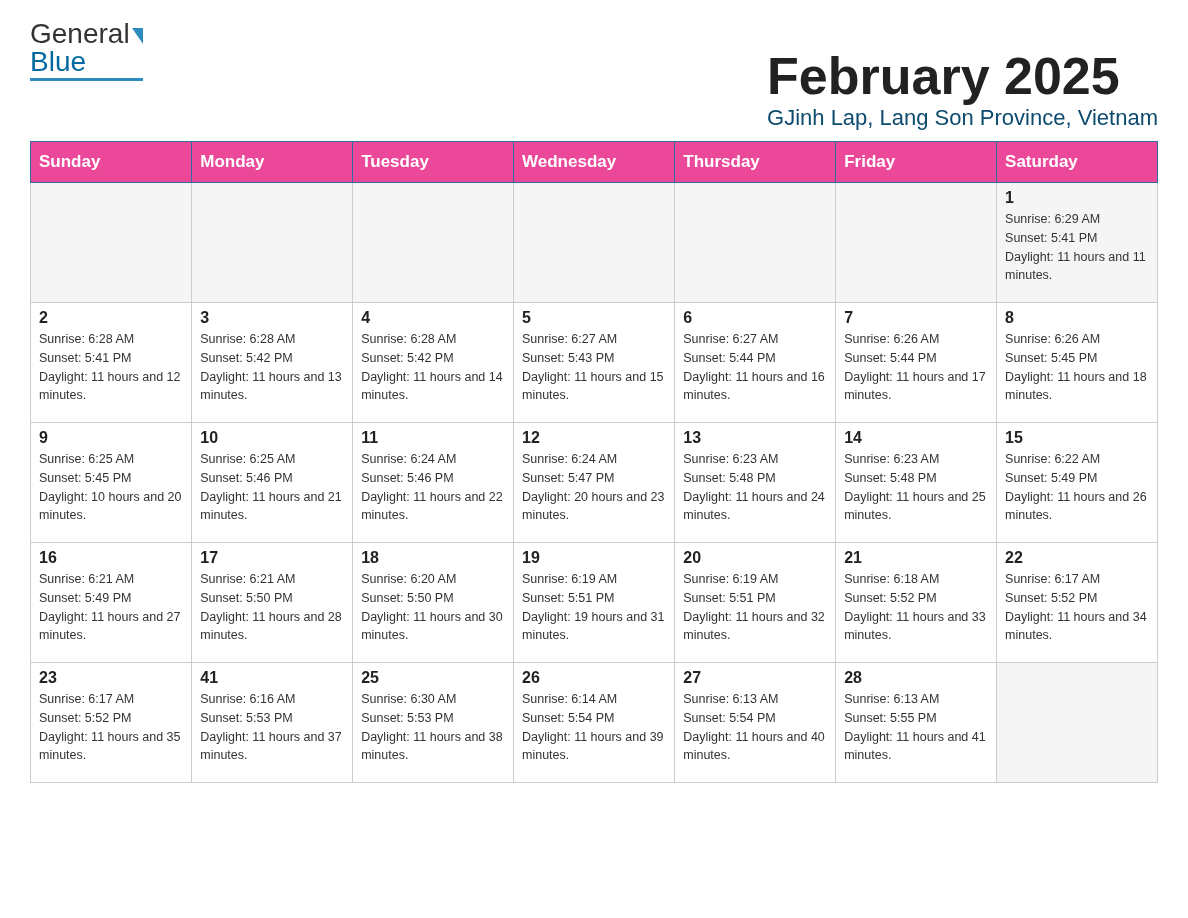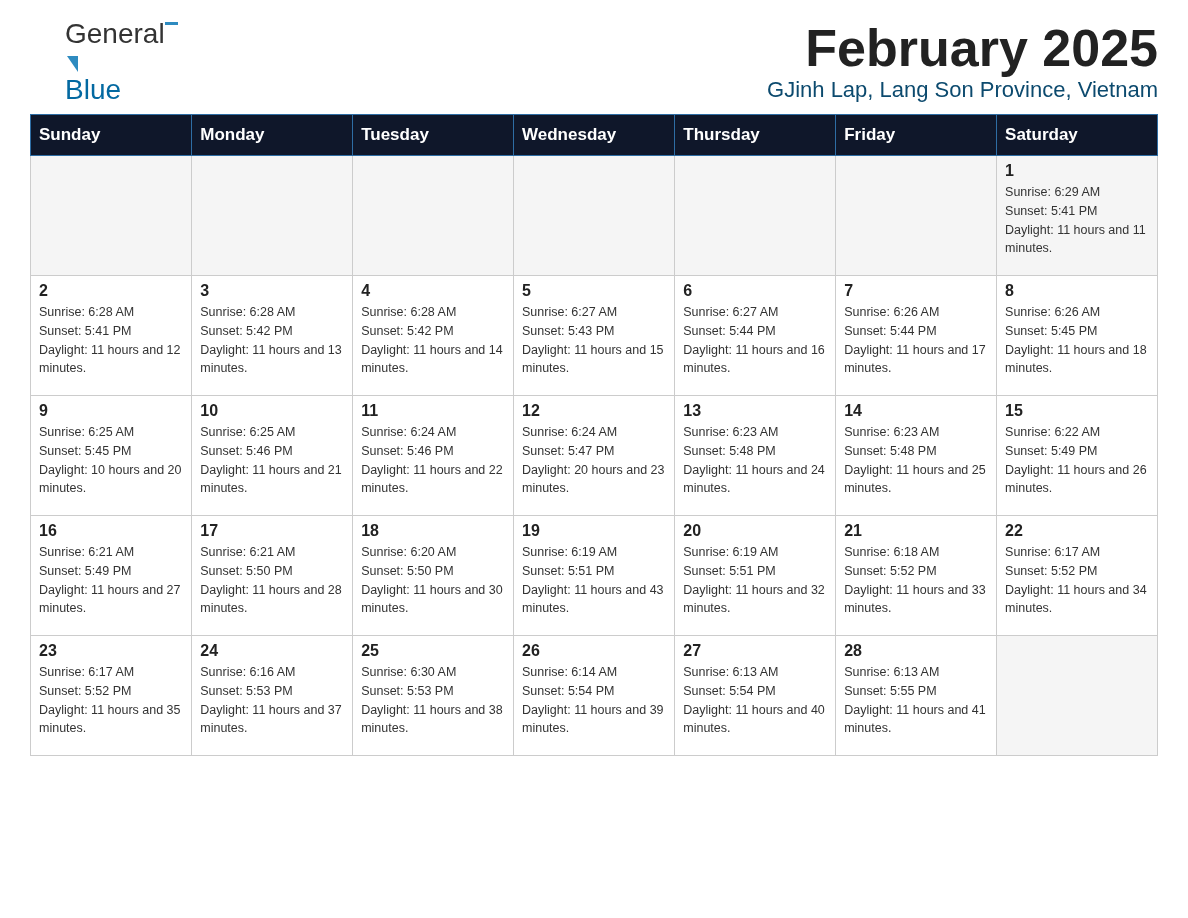--- a/index.html
+++ b/index.html
@@ -11,60 +11,60 @@
       min-height: 918px;
     }
     .header {
       display: flex;
       justify-content: space-between;
       align-items: flex-start;
       margin-bottom: 10px;
     }
     .logo {
       display: flex;
-      flex-direction: row;
+      flex-direction: column;
       align-items: flex-start;
-      margin-left: 35px;
     }
     .logo-text {
       font-size: 28px;
       font-weight: normal;
       color: #333;
       line-height: 1;
     }
     .logo-text span.blue {
       color: #0369a1;
     }
     .logo-line {
       width: 100%;
       height: 3px;
       background: #2e8bc0;
       margin-top: 2px;
     }
     .title-section {
-      text-align: right;
+      text-align: left;
+      margin-top: 28px;
     }
     .title-section h1 {
       font-size: 52px;
       font-weight: bold;
       color: #222;
       line-height: 1.1;
     }
     .title-section h2 {
       font-size: 22px;
       font-weight: normal;
       color: #0c4a6e;
     }
     .calendar {
       width: 100%;
       border-collapse: collapse;
       margin-top: 10px;
     }
     .calendar thead tr th {
-      background: #0f172a;
+      background: #ec4899;
       color: #fff;
       font-size: 17px;
       font-weight: bold;
       padding: 10px 8px;
       text-align: left;
       border: 1px solid #2e6da4;
     }
     .calendar tbody tr td {
       vertical-align: top;
       border: 1px solid #ccc;
@@ -245,21 +245,21 @@
         <td>
           <span class="day-number">18</span>
           <div class="day-info">Sunrise: 6:20 AM</div>
           <div class="day-info">Sunset: 5:50 PM</div>
           <div class="day-info">Daylight: 11 hours and 30 minutes.</div>
         </td>
         <td>
           <span class="day-number">19</span>
           <div class="day-info">Sunrise: 6:19 AM</div>
           <div class="day-info">Sunset: 5:51 PM</div>
-          <div class="day-info">Daylight: 11 hours and 43 minutes.</div>
+          <div class="day-info">Daylight: 19 hours and 31 minutes.</div>
         </td>
         <td>
           <span class="day-number">20</span>
           <div class="day-info">Sunrise: 6:19 AM</div>
           <div class="day-info">Sunset: 5:51 PM</div>
           <div class="day-info">Daylight: 11 hours and 32 minutes.</div>
         </td>
         <td>
           <span class="day-number">21</span>
           <div class="day-info">Sunrise: 6:18 AM</div>
@@ -274,21 +274,21 @@
         </td>
       </tr>
       <tr>
         <td>
           <span class="day-number">23</span>
           <div class="day-info">Sunrise: 6:17 AM</div>
           <div class="day-info">Sunset: 5:52 PM</div>
           <div class="day-info">Daylight: 11 hours and 35 minutes.</div>
         </td>
         <td>
-          <span class="day-number">24</span>
+          <span class="day-number">41</span>
           <div class="day-info">Sunrise: 6:16 AM</div>
           <div class="day-info">Sunset: 5:53 PM</div>
           <div class="day-info">Daylight: 11 hours and 37 minutes.</div>
         </td>
         <td>
           <span class="day-number">25</span>
           <div class="day-info">Sunrise: 6:30 AM</div>
           <div class="day-info">Sunset: 5:53 PM</div>
           <div class="day-info">Daylight: 11 hours and 38 minutes.</div>
         </td>

